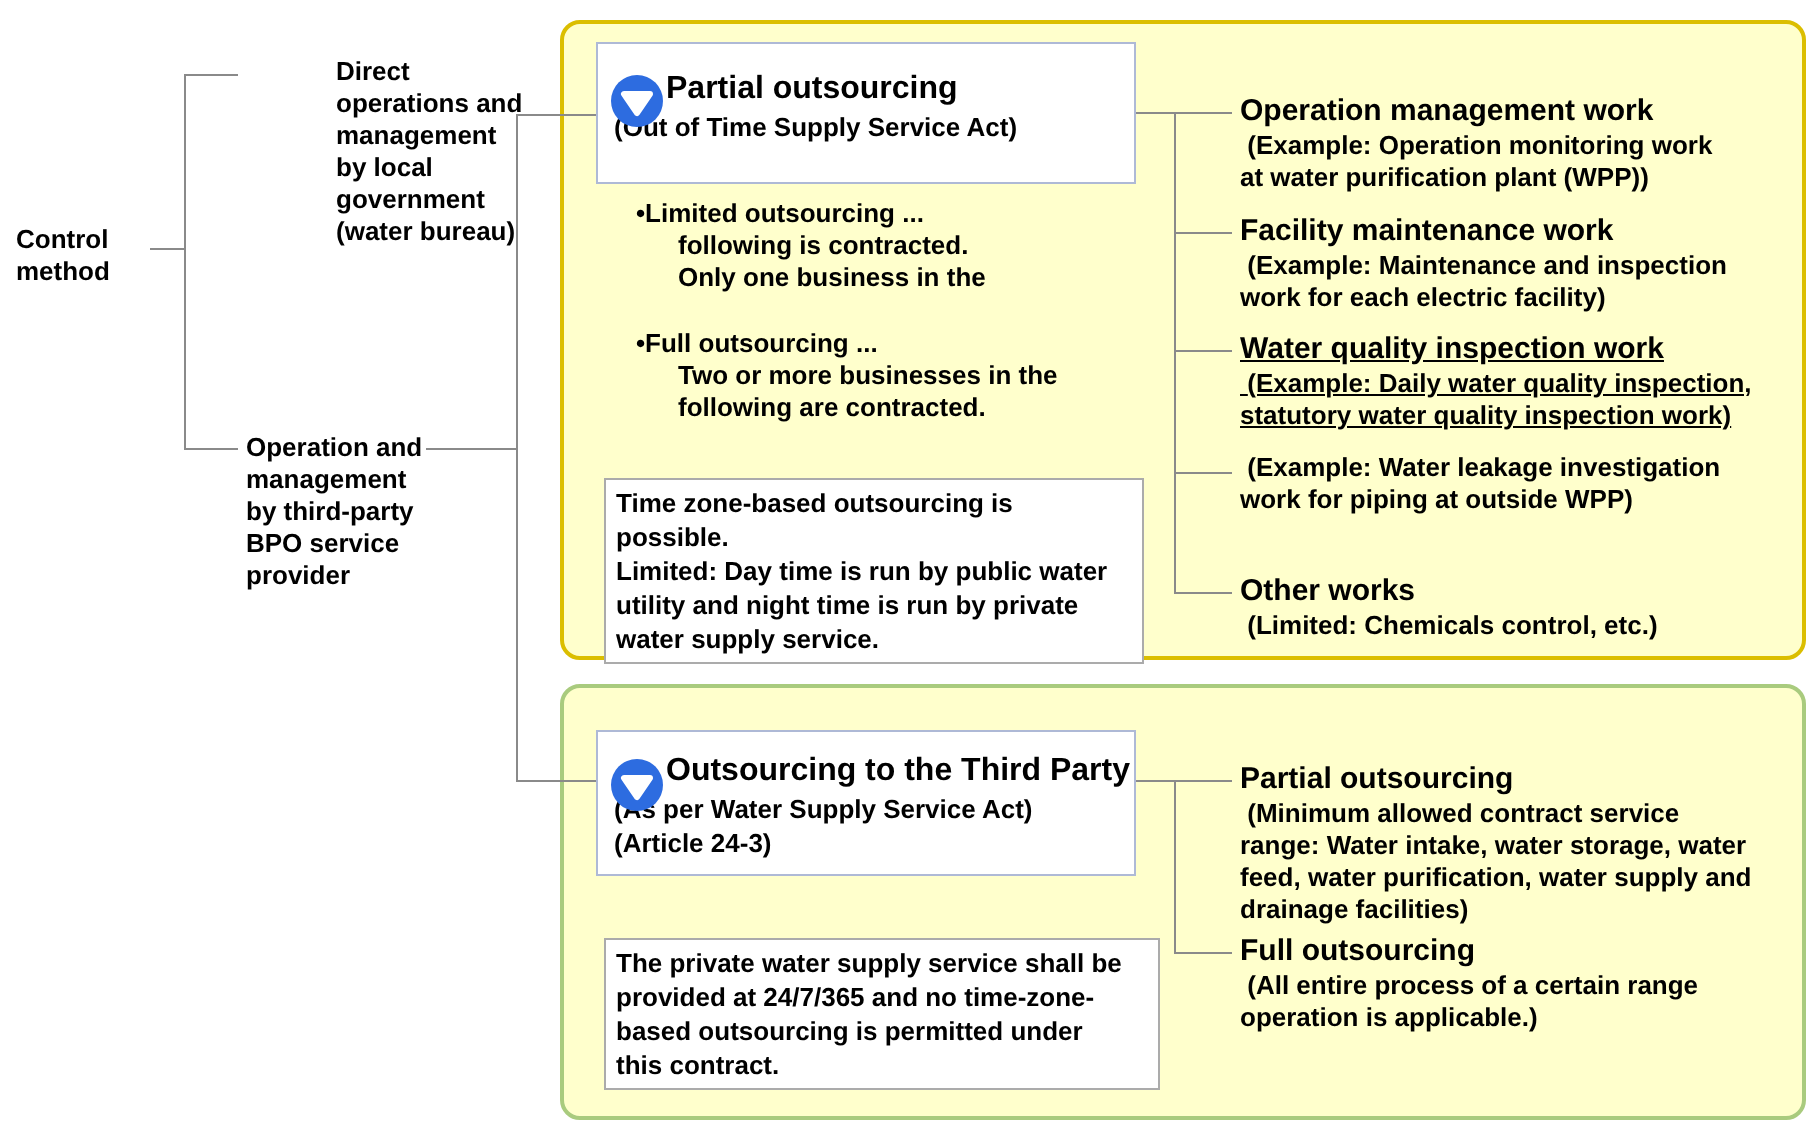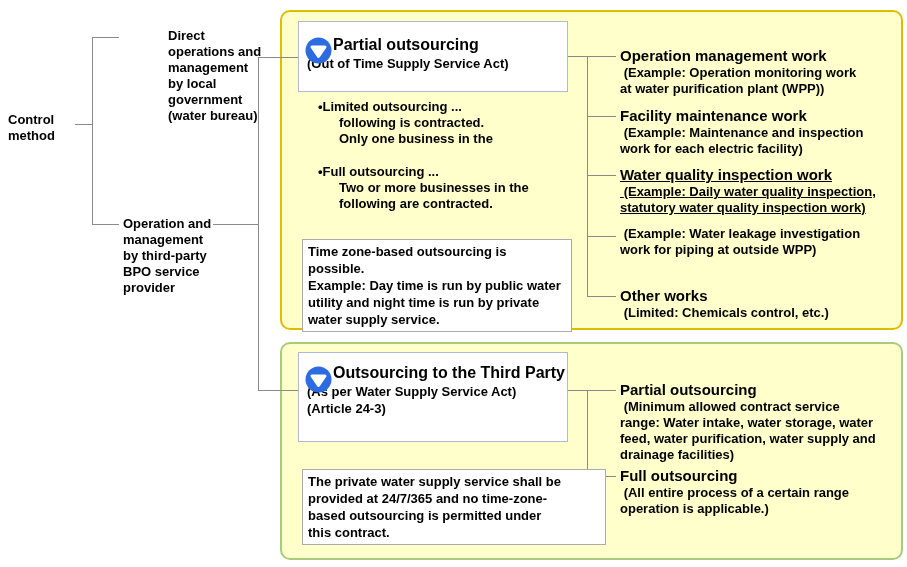--- a/index.html
+++ b/index.html
@@ -11,34 +11,34 @@
   .panel{position:absolute;background:#FFFFCC;border-radius:10px;box-sizing:border-box;z-index:1;}
   #panel1{left:280px;top:10px;width:623px;height:320px;border:2px solid #DBBE00;}
   #panel2{left:280px;top:342px;width:623px;height:218px;border:2px solid #A9CB7E;}
   .treelabel{position:absolute;font-size:13px;line-height:16px;white-space:pre-line;z-index:3;}
   #ctrl-label{left:8px;top:112px;width:70px;}
   #child1-label{left:123px;top:28px;width:108px;margin-left:45px;}
   #child2-label{left:123px;top:216px;width:108px;}
   .whitebox{position:absolute;background:#fff;box-sizing:border-box;z-index:3;}
   .header-box{border:1px solid #AEB9D6;}
   #header1{left:298px;top:21px;width:270px;height:71px;}
-  #header2{left:298px;top:352px;width:270px;height:90px;}
+  #header2{left:298px;top:365px;width:270px;height:73px;}
   .hb-icon{position:absolute;left:6px;top:15px;width:27px;height:27px;}
   #header2 .hb-icon{top:13px;}
   .hb-title{margin:13px 0 0 34px;font-size:16px;line-height:20px;white-space:nowrap;}
   #header2 .hb-title{margin-top:10px;}
   .hb-sub{margin:1px 0 0 8px;font-size:13px;line-height:16px;white-space:nowrap;}
   .bullets{position:absolute;z-index:3;font-size:13px;line-height:16px;}
   #bullets1{left:318px;top:99px;width:240px;}
   #bullet2{left:318px;top:444px;width:240px;margin-top:41px;}
   .bullet-item{margin-bottom:17px;}
   .bullet-cont{margin-left:21px;}
   .notebox{border:1px solid #ABABAB;font-size:13px;line-height:17px;padding:3px 5px;white-space:pre-wrap;}
   #note1{left:302px;top:239px;width:270px;}
-  #note2{left:302px;top:469px;width:304px;}
+  #note2{left:302px;top:469px;width:278px;}
   .hitem{position:absolute;left:620px;width:280px;z-index:3;}
   .hitem .t{font-size:15px;line-height:19px;white-space:nowrap;}
   .hitem .e{font-size:13px;line-height:16px;white-space:pre-wrap;}
   #g1i1{top:46px;} #g1i2{top:106px;} #g1i3{top:165px;text-decoration:underline;} #g1i4{top:226px;} #g1i5{top:286px;}
   #g2i1{top:380px;} #g2i2{top:466px;}
 </style>
 </head>
 <body>
 
 <div id="canvas">
@@ -96,21 +96,21 @@
       <div class="bullet-cont">Only one business in the</div>
     </div>
     <div class="bullet-item">
       <div>•Full outsourcing ...</div>
       <div class="bullet-cont">Two or more businesses in the</div>
       <div class="bullet-cont">following are contracted.</div>
     </div>
   </div>
 
   <div class="whitebox notebox" id="note1">Time zone-based outsourcing is possible.
-Example: Day time is run by public water
+Limited: Day time is run by public water
 utility and night time is run by private
 water supply service.</div>
 
   <div class="hitem" id="g1i1">
     <div class="t">Operation management work</div>
     <div class="e"> (Example: Operation monitoring work
 at water purification plant (WPP))</div>
   </div>
   <div class="hitem" id="g1i2">
     <div class="t">Facility maintenance work</div>

